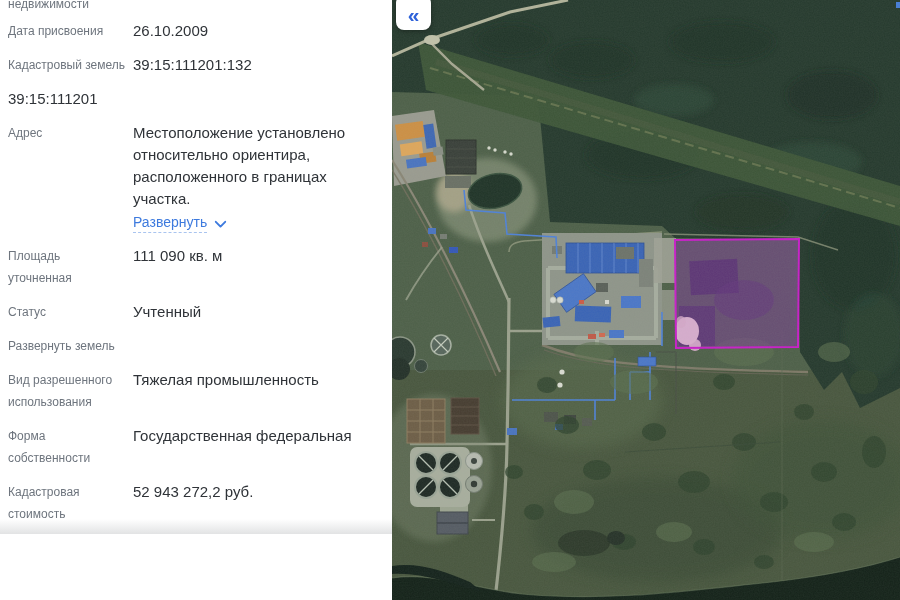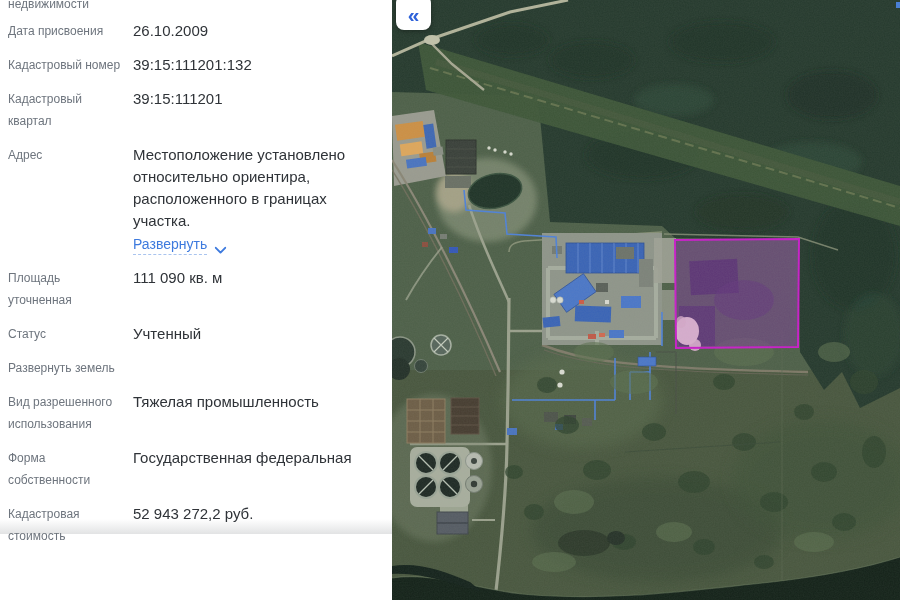--- a/index.html
+++ b/index.html
@@ -8,21 +8,21 @@
 
   
   .panel{position:absolute;left:0;top:0;width:392px;height:600px;background:#fff;
     padding:0 10px 0 8px;box-sizing:border-box;overflow:hidden;z-index:2;}
   .row{display:flex;margin-bottom:12px;}
   .label{width:125px;min-width:125px;padding-right:6px;box-sizing:border-box;
     font-size:12px;line-height:22px;color:#6e757e;}
   .value{font-size:15px;line-height:22px;color:#2f3338;max-width:252px;}
   .orphan{margin-top:-3px;margin-bottom:8px;}
   .orphan .label{line-height:15px;}
-  .expand{margin-top:3px;display:flex;align-items:flex-end;gap:7px;}
+  .expand{margin-top:3px;display:flex;align-items:center;gap:7px;}
   .expand a{font-size:14px;line-height:19px;color:#3d7ade;text-decoration:none;
     border-bottom:1px dashed #a9c4ef;cursor:pointer;}
   .chev{margin-top:2px;}
   .panel-fade{position:absolute;left:0;bottom:0;width:392px;height:15px;z-index:3;
     background:linear-gradient(rgba(255,255,255,0),rgba(110,115,120,0.20));pointer-events:none;}
 
   
   .map{position:absolute;left:392px;top:0;width:508px;height:600px;overflow:hidden;
     background:#4e6049;}
   .map svg{display:block;}
@@ -46,26 +46,25 @@
       <div class="label">недвижимости</div>
     </div>
 
 
     <div class="row">
       <div class="label">Дата присвоения</div>
       <div class="value">26.10.2009</div>
     </div>
 
     <div class="row">
-      <div class="label">Кадастровый номер</div>
+      <div class="label">Кадастровый земель</div>
       <div class="value">39:15:111201:132</div>
     </div>
 
     <div class="row">
-      <div class="label">Кадастровый квартал</div>
       <div class="value">39:15:111201</div>
     </div>
 
     <div class="row">
       <div class="label">Адрес</div>
       <div class="value">
         <div>Местоположение установлено относительно ориентира, расположенного в границах участка.</div>
         <div class="expand">
           <a>Развернуть</a>
           <svg class="chev" width="13" height="9" viewBox="0 0 13 9">

